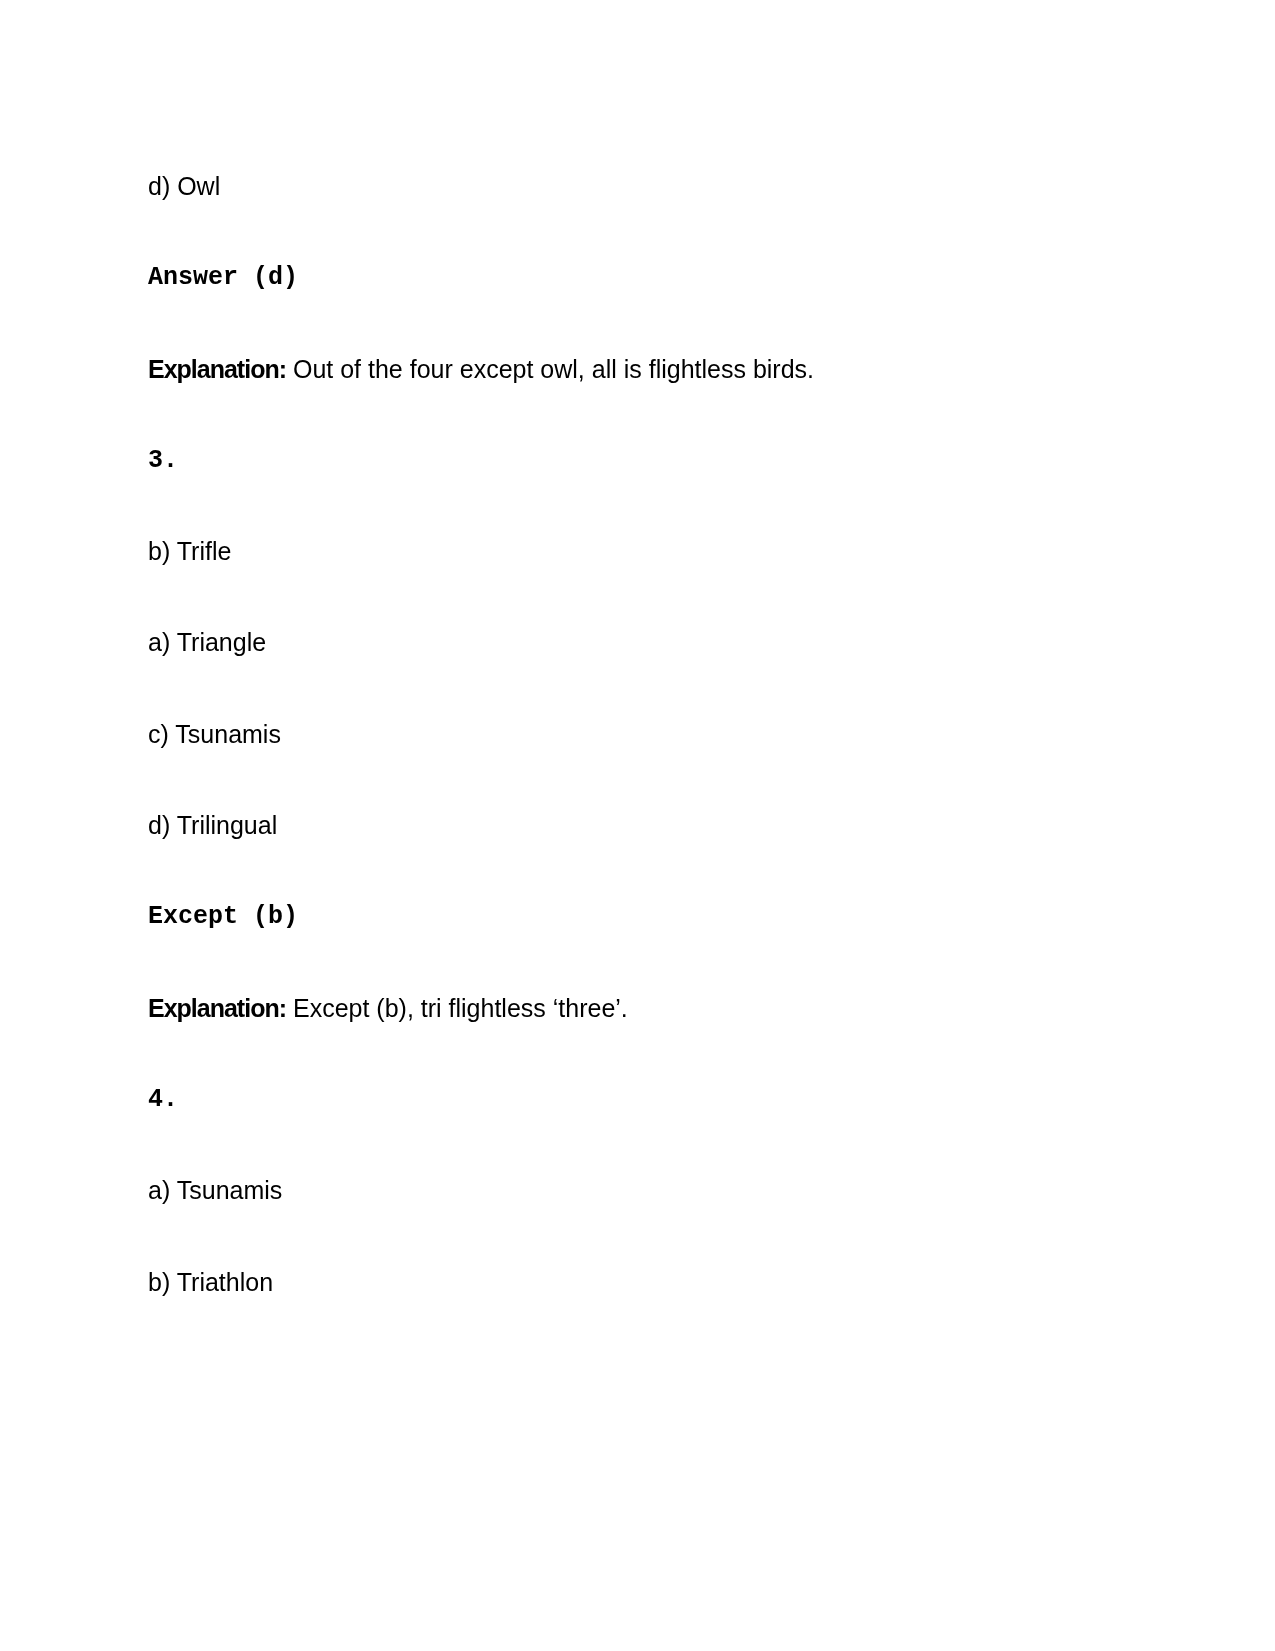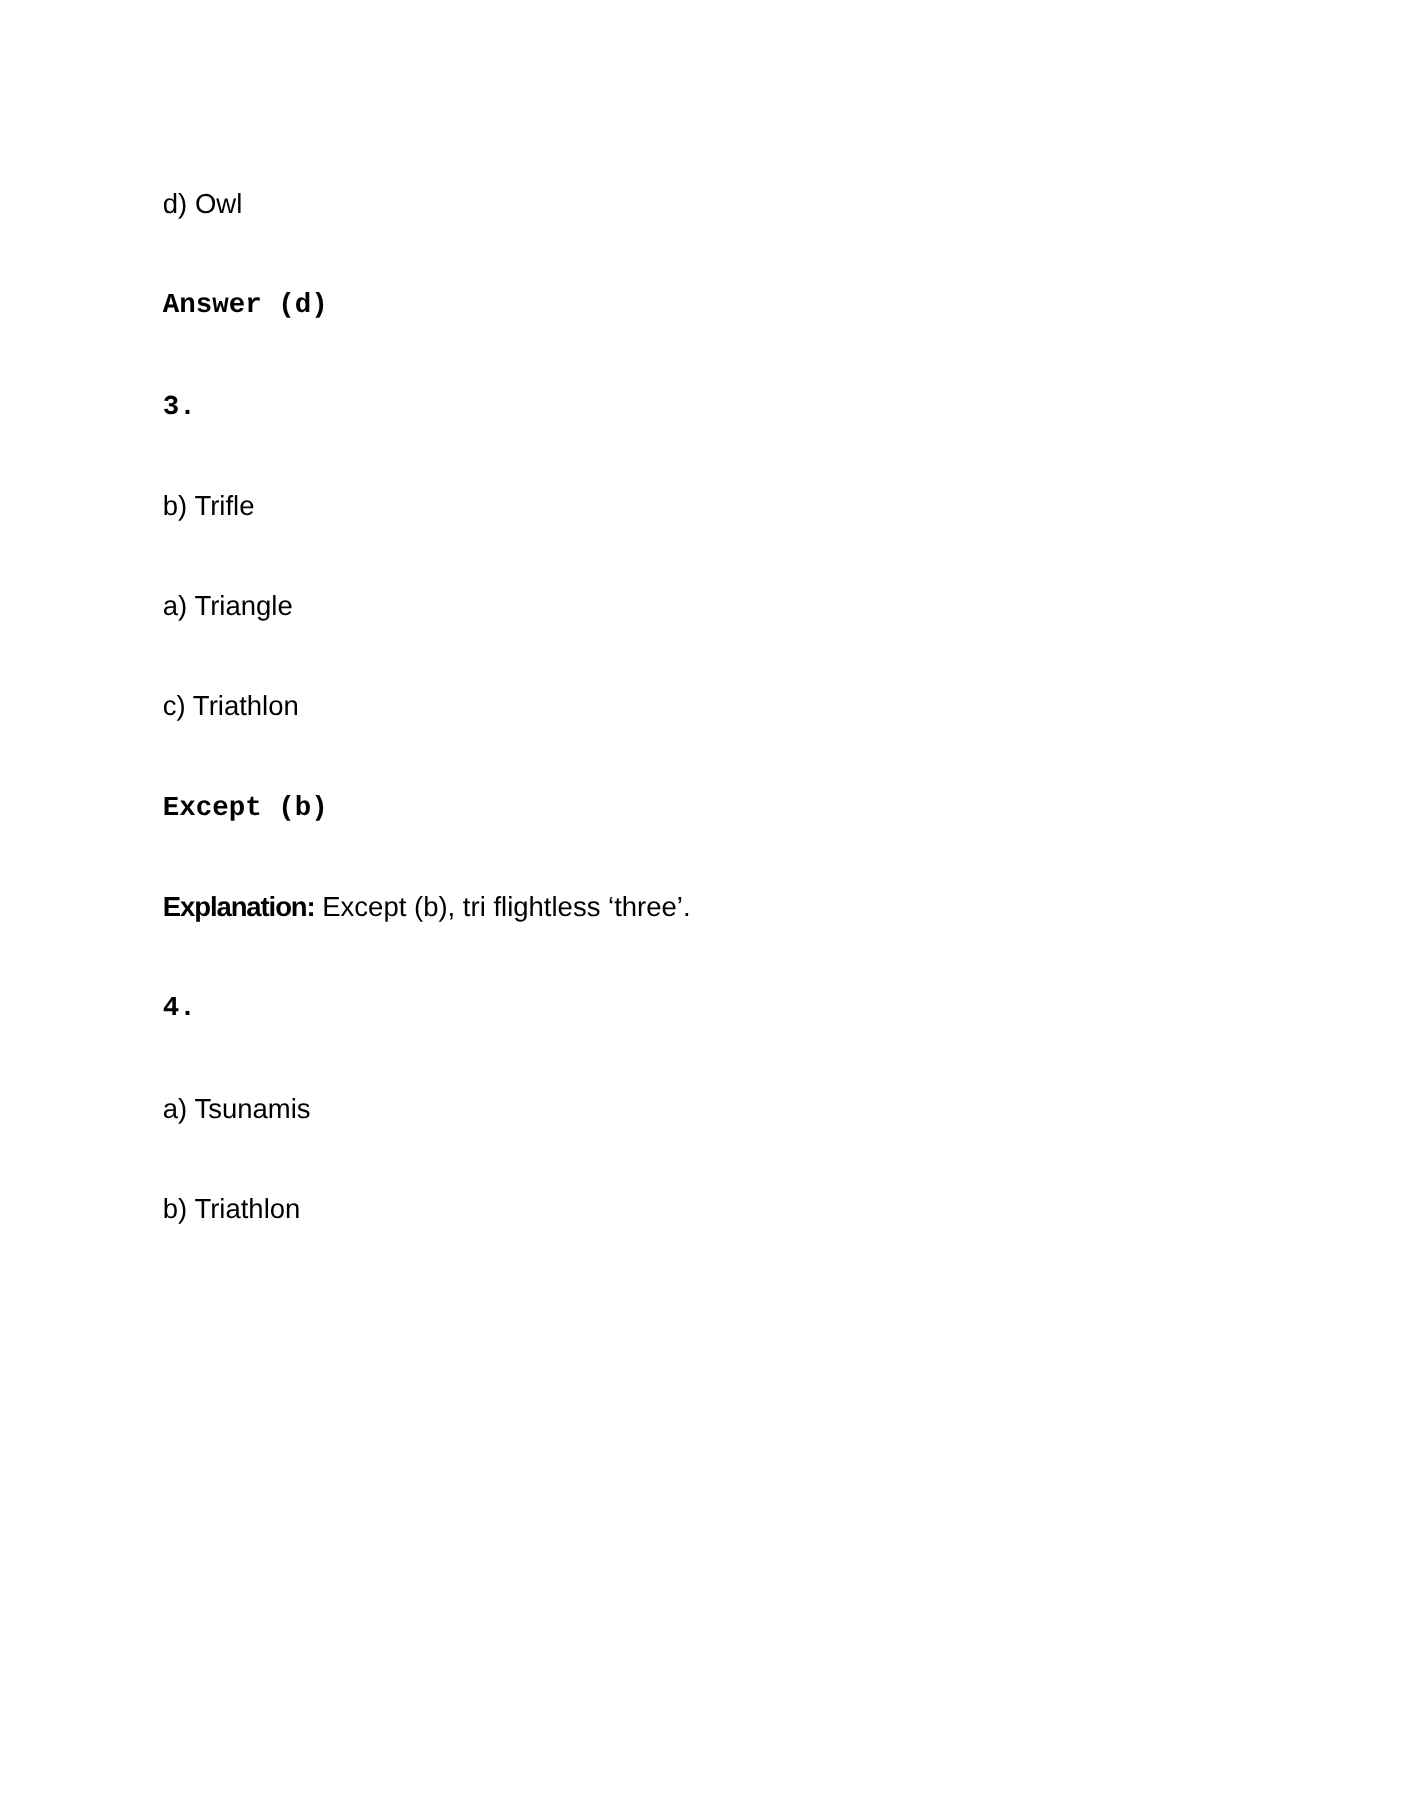--- a/index.html
+++ b/index.html
@@ -35,29 +35,31 @@
 </style>
 </head>
 <body>
 
 <div class="page">
 
   <p class="line">d) Owl</p>
 
   <p class="line bold">Answer (d)</p>
 
+  <p class="line"><span class="exp-label">Explanation:</span><span> Out of the four except owl, all is flightless birds.</span></p>
 
   <p class="line bold">3.</p>
 
   <p class="line">b) Trifle</p>
 
   <p class="line">a) Triangle</p>
 
-  <p class="line">c) Triathlon</p>
+  <p class="line">c) Tsunamis</p>
 
+  <p class="line">d) Trilingual</p>
 
   <p class="line bold">Except (b)</p>
 
   <p class="line"><span class="exp-label">Explanation:</span><span> Except (b), tri flightless ‘three’.</span></p>
 
   <p class="line bold">4.</p>
 
   <p class="line">a) Tsunamis</p>
 
   <p class="line">b) Triathlon</p>

